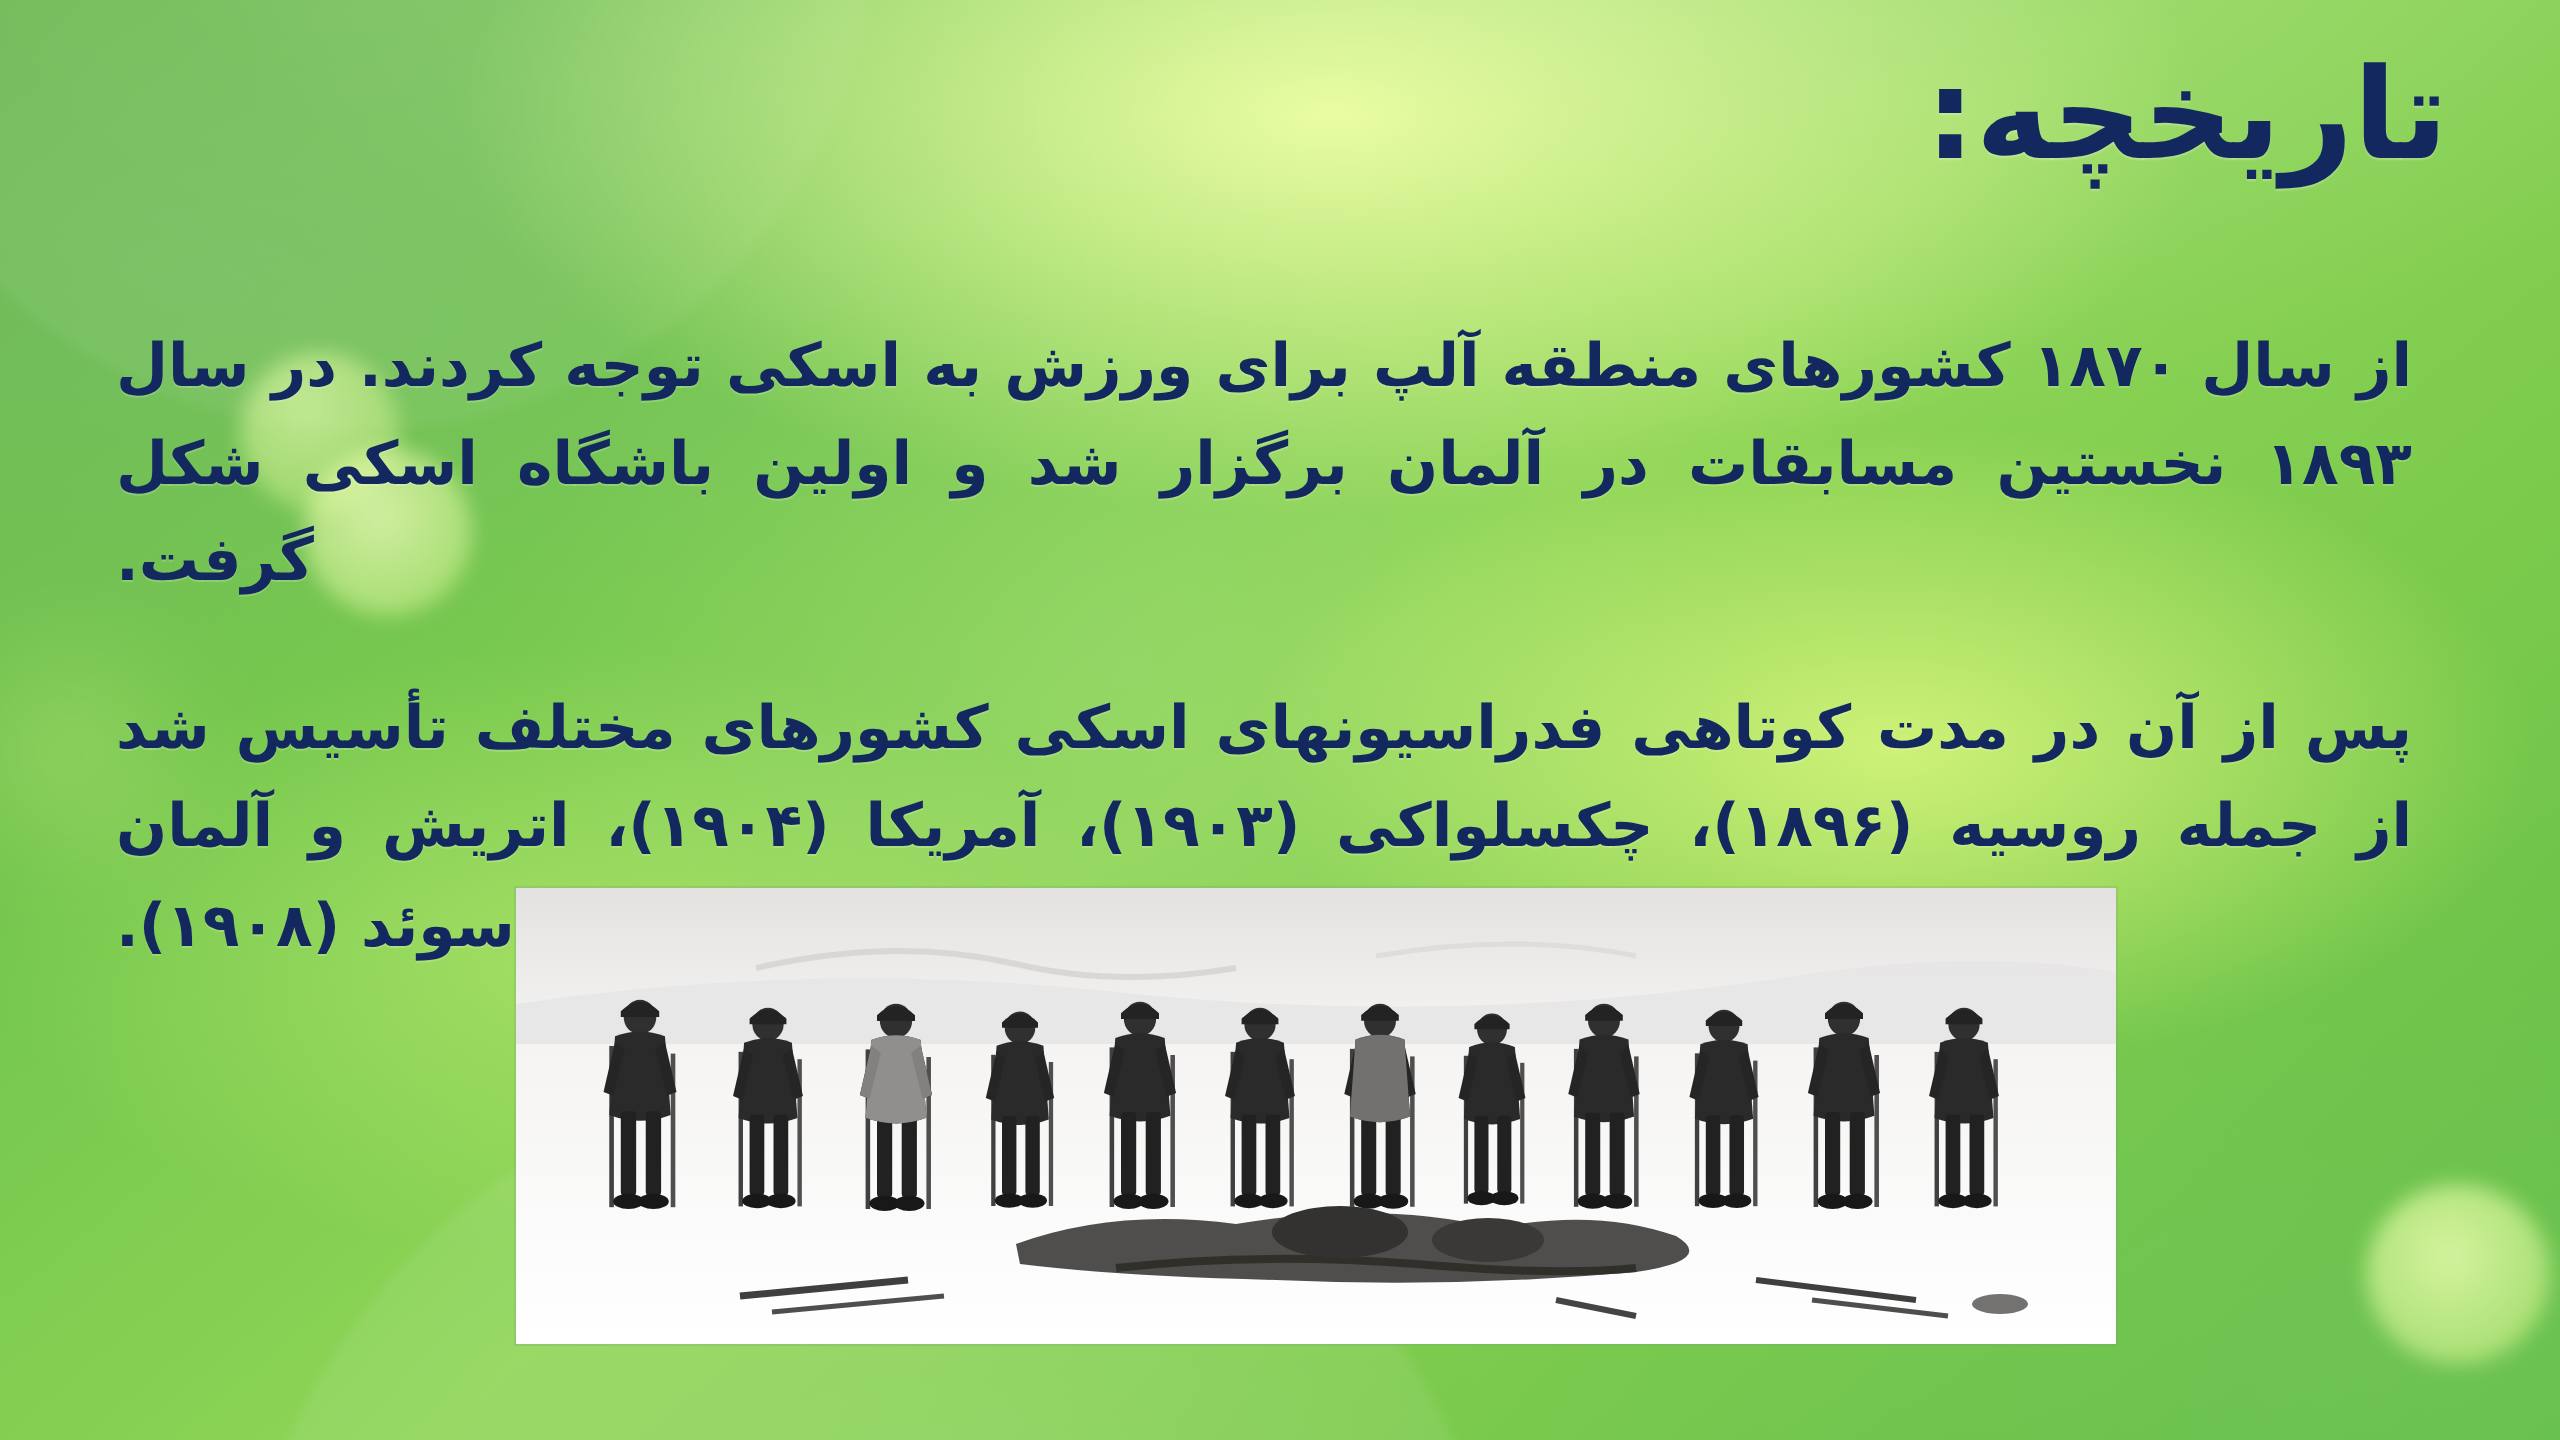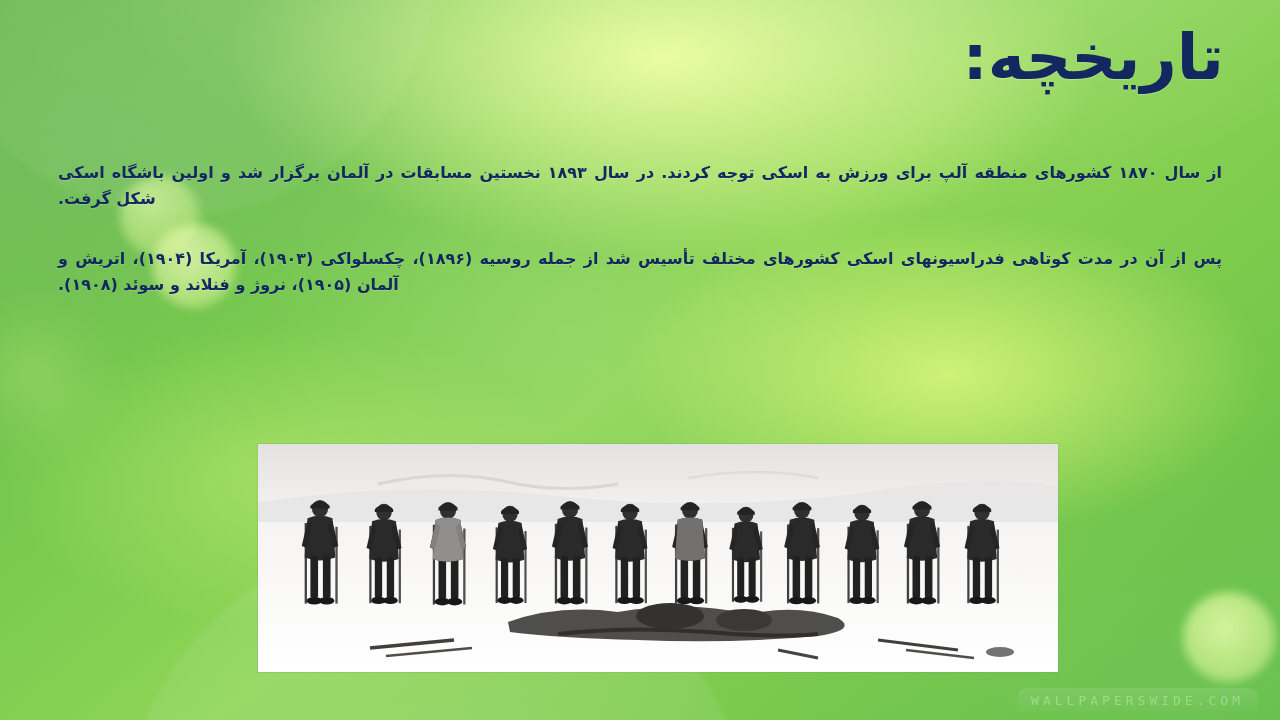--- a/index.html
+++ b/index.html
@@ -65,26 +65,26 @@
 
   
   .body-block {
     position: absolute;
     top: 160px;
     right: 58px;
     left: 58px;
     color: #12285e;
   }
   .para {
-    font-size: 16px;
+    font-size: 30px;
     font-weight: bold;
     line-height: 1.62;
     text-align: justify;
     text-align-last: left;
-    margin: 0 0 22px 0;
+    margin: 0 16px 22px 0;
     text-shadow: 0 1px 0 rgba(255,255,255,0.18);
   }
   .para.p2 {
     margin-top: 34px;
     line-height: 1.65;
   }
 
   
   .photo-frame {
     position: absolute;
@@ -235,15 +235,14 @@
       <path d="M 128 212 L 214 204" stroke="#4a4947" stroke-width="2.5"></path>
       <path d="M 620 196 L 700 206" stroke="#3a3937" stroke-width="3"></path>
       <path d="M 648 206 L 716 214" stroke="#4a4947" stroke-width="2.5"></path>
       <path d="M 520 206 L 560 214" stroke="#3f3e3c" stroke-width="3"></path>
       <ellipse cx="742" cy="208" rx="14" ry="5" fill="#4b4a48" opacity="0.8"></ellipse>
 
       <rect x="0" y="0" width="800" height="228" fill="#ffffff" opacity="0.03"></rect>
     </svg>
   </div>
 
-  <div class="watermark">WALLPAPERSWIDE.COM</div>
 
 </div>
 
 </body></html>

